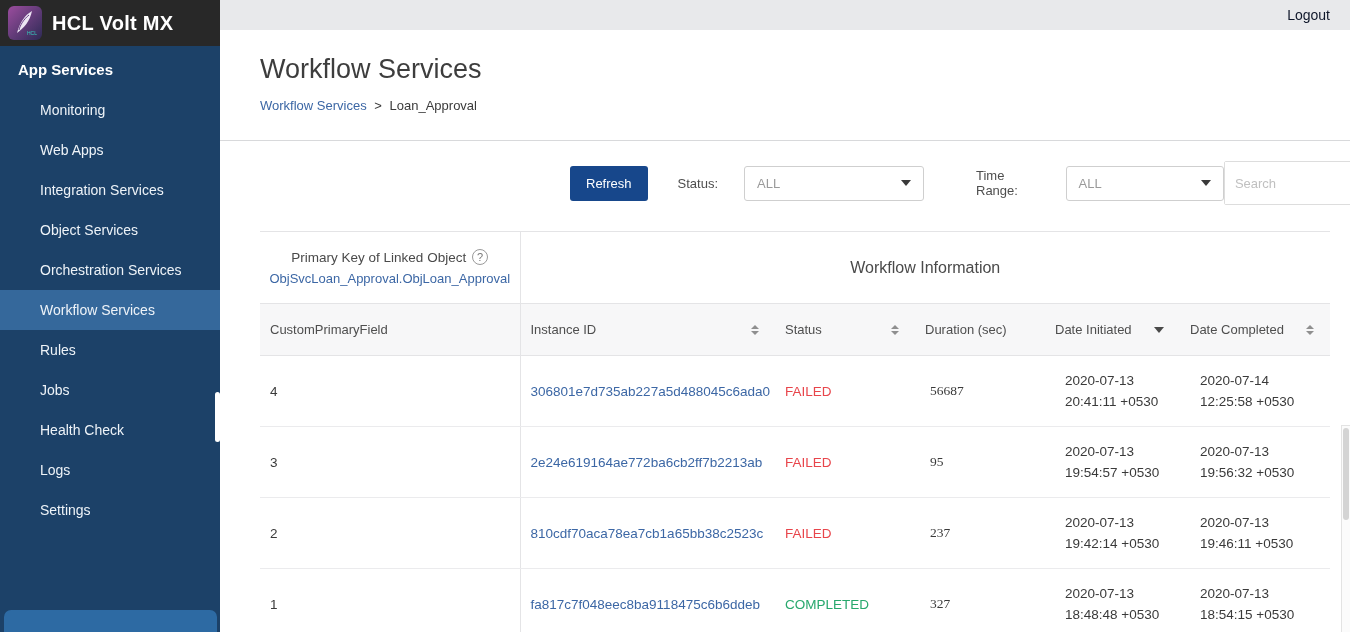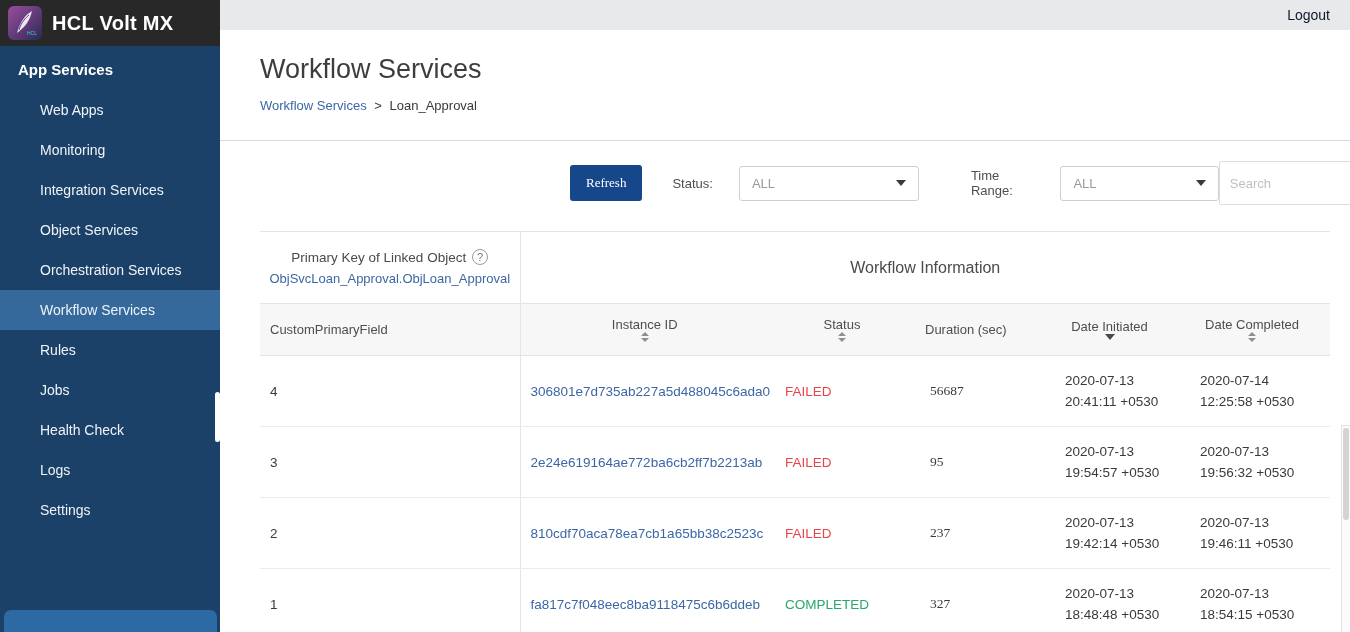--- a/index.html
+++ b/index.html
@@ -29,21 +29,21 @@
 
   .page-header { padding:24px 40px 0 40px; border-bottom:1px solid #d8d9db; height:111px; }
   .page-title { font-size:27px; font-weight:400; color:#3d3d3d; }
   .breadcrumb { margin-top:13px; font-size:13px; color:#3a3a3a; padding-bottom:18px; }
   .breadcrumb a { color:#3c67a5; text-decoration:none; }
   .breadcrumb .sep { margin:0 4px; }
 
   
   .toolbar { display:flex; align-items:center; padding:20px 20px 0 40px; }
   .refresh-btn { margin-left:310px; background:#17478b; color:#fff; border:none; border-radius:3px;
-    font-size:13px; padding:10px 16px; font-family:Liberation Serif, serif; }
+    font-size:13px; padding:10px 16px; font-family:Liberation Sans, sans-serif; }
   .field { display:flex; align-items:center;gap:16px; }
   .field.status { margin-left:30px; }
   .field.time { margin-left:52px; }
   .field label { font-size:13px; color:#4e4e4e; margin-right:10px; }
   .select { width:180px; height:35px; border:1px solid #cfcfcf; border-radius:3px; background:#fff;
     display:flex; align-items:center; justify-content:space-between; padding:0 12px; }
   .select .val { font-size:13px; color:#9a9a9a; }
   .caret { width:0; height:0; border-left:5px solid transparent; border-right:5px solid transparent;
     border-top:6px solid #3a3a3a; }
   .search-box { margin-left:auto; display:flex; height:44px; width:200px; border:1px solid #ddd;
@@ -61,21 +61,21 @@
   th.group-left { border-right:1px solid #e4e4e6; text-align:center; }
   .pk-line1 { font-size:13.5px; color:#4a4a4a; display:flex; align-items:center; justify-content:center; gap:6px; }
   .help-icon { width:16px; height:16px; border:1px solid #9a9a9a; border-radius:50%;
     display:inline-flex; align-items:center; justify-content:center; font-size:11px; color:#777; }
   .pk-line2 { font-size:13px; color:#3c67a5; margin-top:6px; }
   th.group-right { text-align:center; font-size:16px; color:#4a4a4a; }
 
   tr.cols th { background:#f7f7f8; border-bottom:1px solid #e4e4e6; height:52px;
     font-weight:400; font-size:13px; color:#4e4e4e; text-align:left; padding-left:10px; vertical-align:middle; }
   tr.cols th:first-child { border-right:1px solid #e4e4e6; }
-  .th-flex { display:flex; align-items:center; justify-content:space-between; padding-right:16px;flex-direction:column; }
+  .th-flex { display:flex; align-items:center; justify-content:space-between; padding-right:16px; }
   .sort { display:inline-flex; flex-direction:column; gap:2px; }
   .sort .up { width:0; height:0; border-left:4px solid transparent; border-right:4px solid transparent;
     border-bottom:4px solid #8f8f8f; }
   .sort .down { width:0; height:0; border-left:4px solid transparent; border-right:4px solid transparent;
     border-top:4px solid #8f8f8f; }
   .sort-desc { width:0; height:0; border-left:5px solid transparent; border-right:5px solid transparent;
     border-top:6px solid #4a4a4a; }
 
   tbody td { border-bottom:1px solid #ebebed; height:71px; font-size:13.5px; color:#3a3a3a;
     padding-left:10px; vertical-align:middle; }
@@ -115,23 +115,23 @@
           <text x="19" y="29" font-size="5" fill="#35d0c0" font-family="Liberation Sans, sans-serif">HCL</text>
         </svg>
       </span>
       <span class="logo-text" data-interactable="false">HCL Volt MX</span>
     </div>
 
     <div class="section-title" data-interactable="false">App Services</div>
 
     <nav class="nav" data-interactable="false">
 
+        <div class="nav-item" data-interactable="true">Monitoring</div>
+
         <div class="nav-item" data-interactable="true">Web Apps</div>
-
-        <div class="nav-item" data-interactable="true">Monitoring</div>
 
         <div class="nav-item" data-interactable="true">Integration Services</div>
 
         <div class="nav-item" data-interactable="true">Object Services</div>
 
         <div class="nav-item" data-interactable="true">Orchestration Services</div>
 
         <div class="nav-item active" data-interactable="true">Workflow Services</div>
 
         <div class="nav-item" data-interactable="true">Rules</div>

